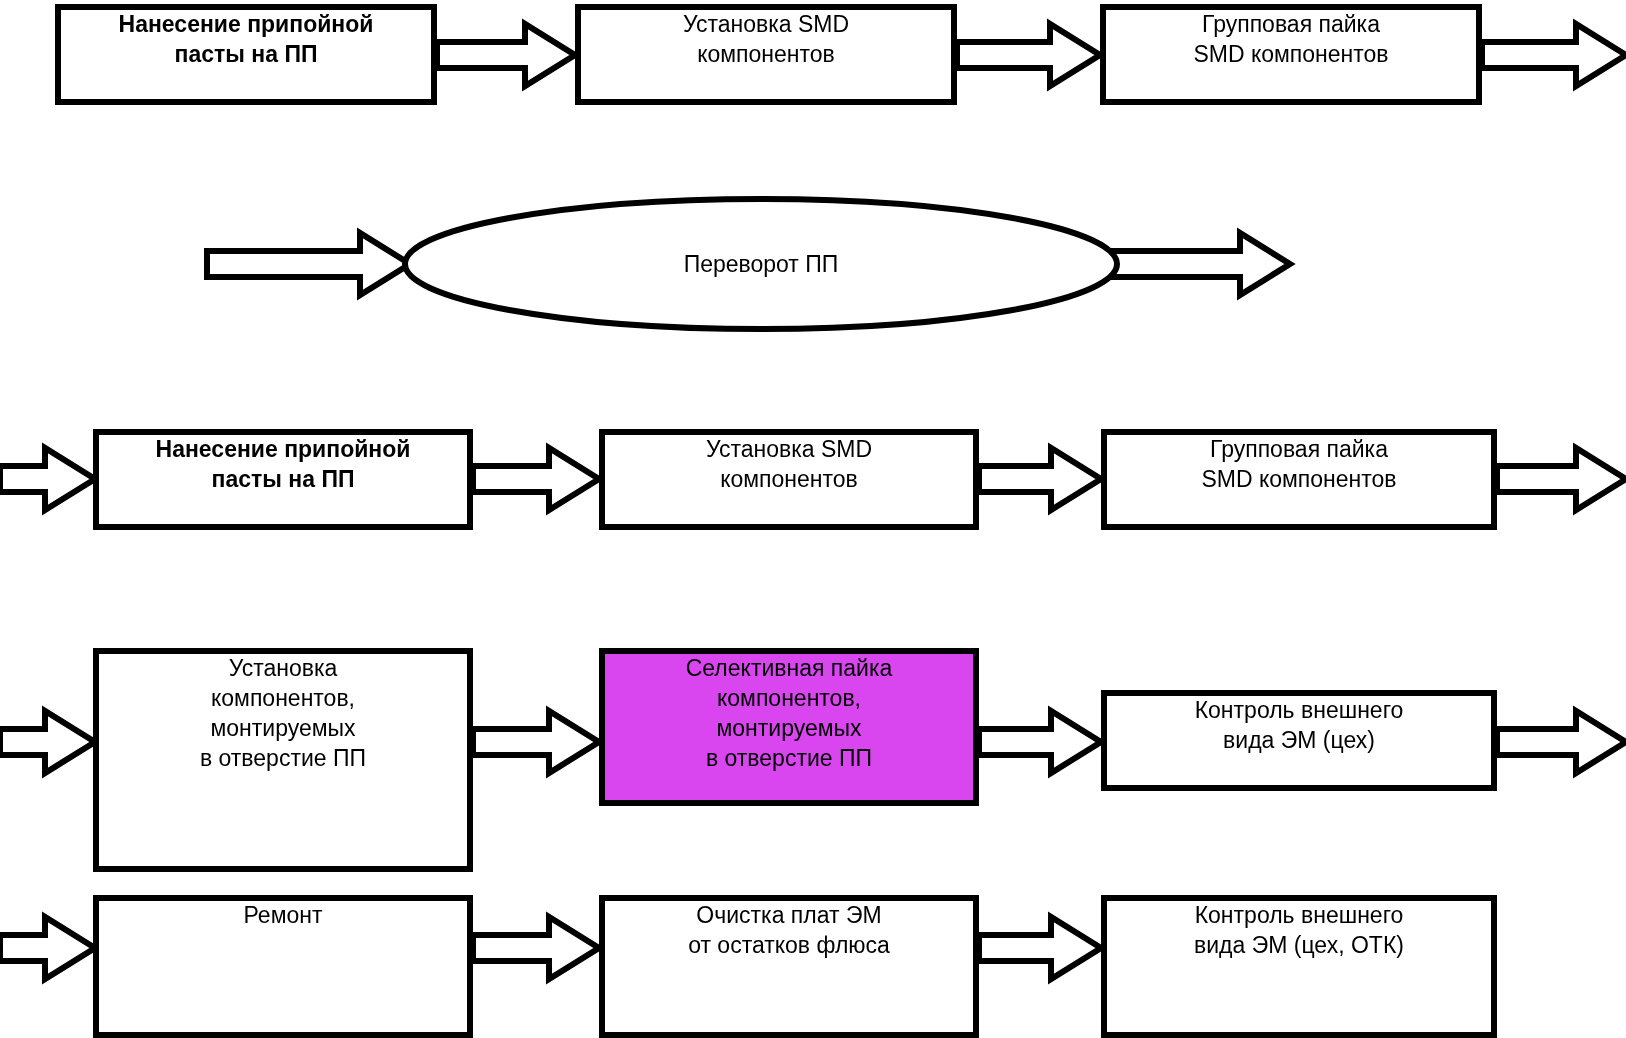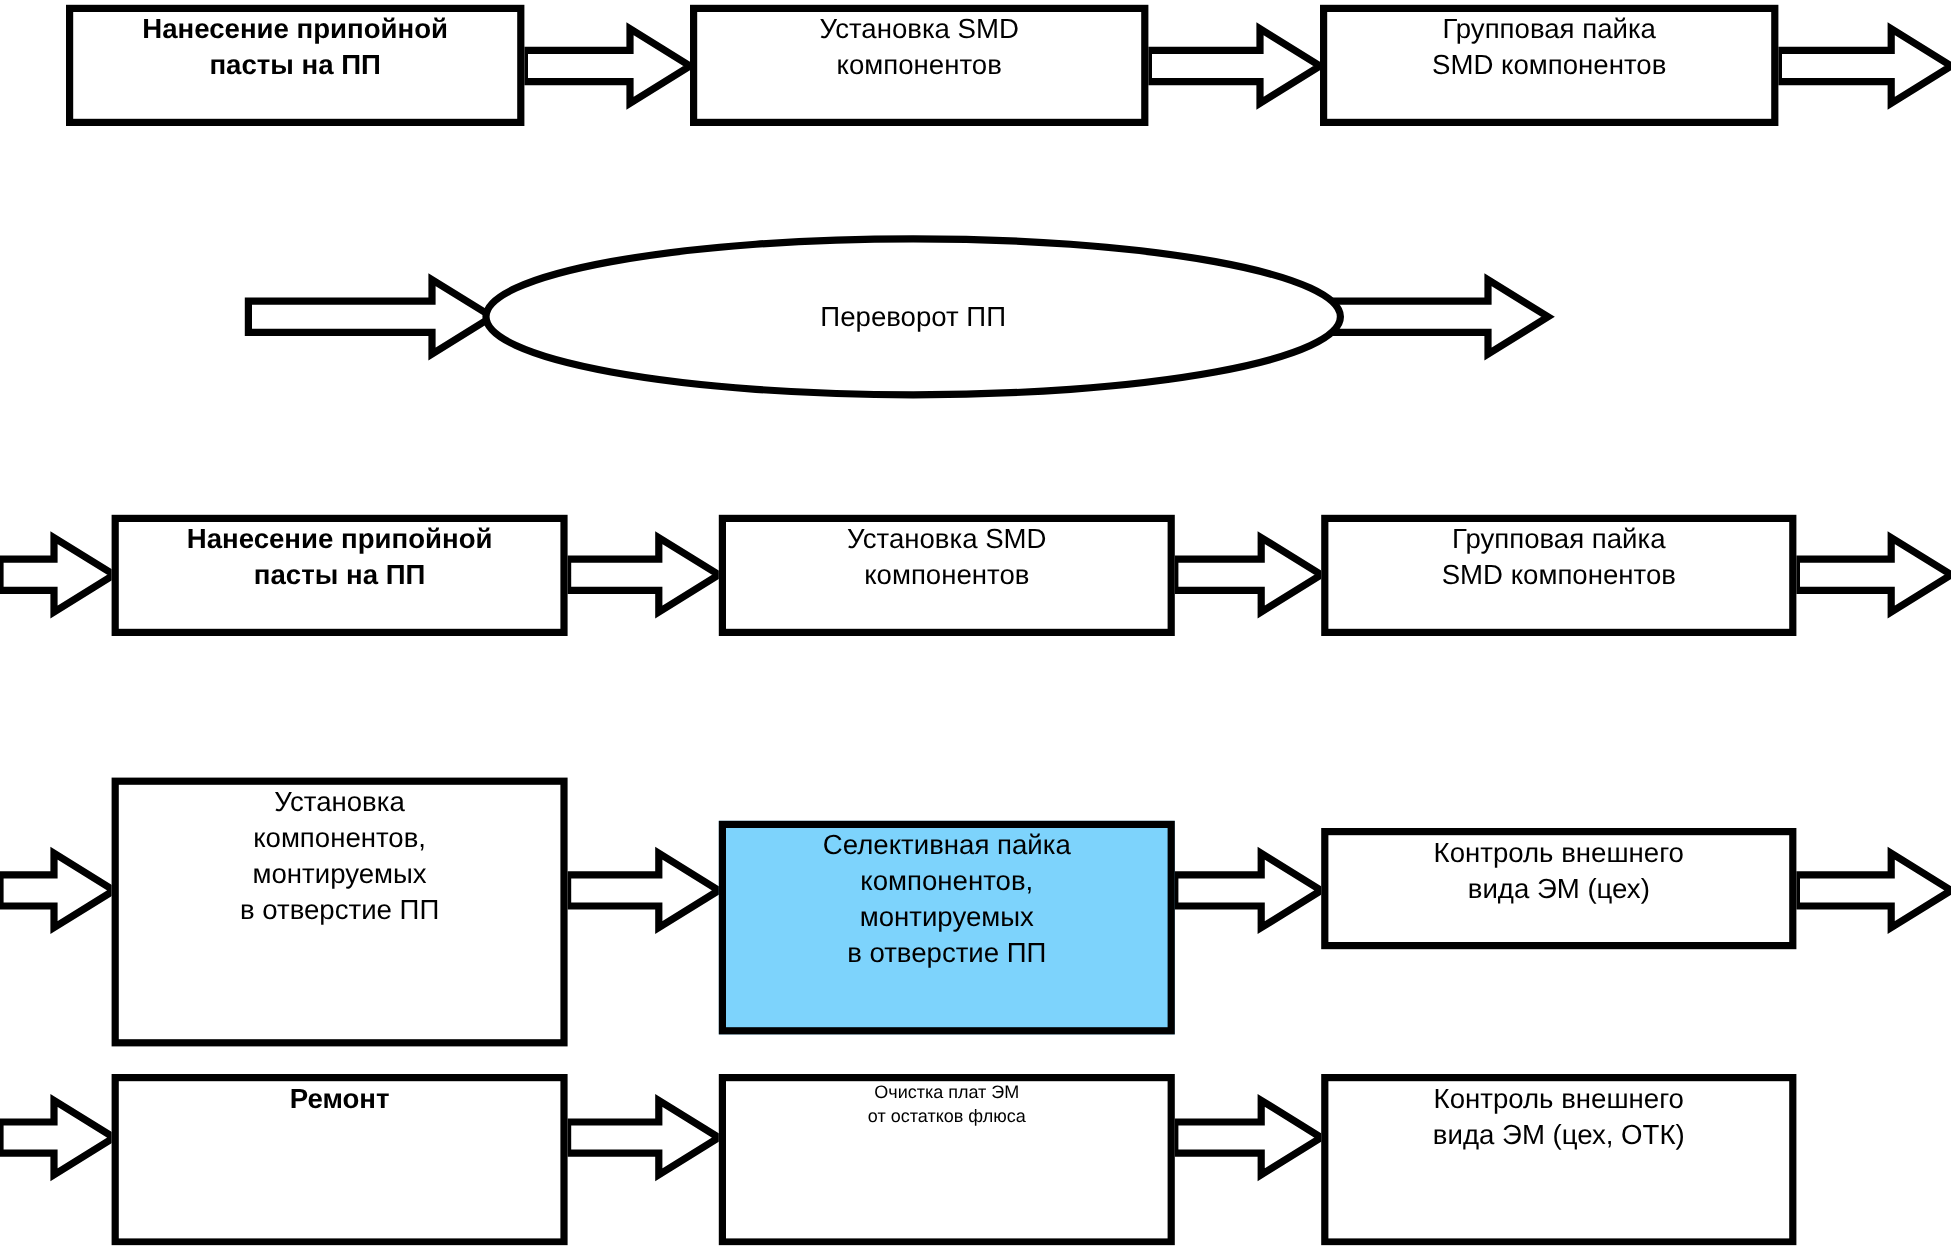--- a/index.html
+++ b/index.html
@@ -114,35 +114,35 @@
       <div class="node-box" style="left: 1101px; top: 429px; width: 396px; height: 101px; border-width: 6px; border-color: rgb(0, 0, 0); background: rgb(255, 255, 255);">
         <div class="node-label lbl-reg" style="font-size: 23px;">Групповая пайка
 SMD компонентов</div>
       </div>
       <div class="node-box" style="left: 93px; top: 648px; width: 380px; height: 224px; border-width: 6px; border-color: rgb(0, 0, 0); background: rgb(255, 255, 255);">
         <div class="node-label lbl-reg" style="font-size: 23px;">Установка
 компонентов,
 монтируемых
 в отверстие ПП</div>
       </div>
-      <div class="node-box" style="left: 599px; top: 648px; width: 380px; height: 178px; border-width: 6px; border-color: rgb(0, 0, 0); background: #7dd3fc; margin-top: 36px;">
+      <div class="node-box" style="left: 599px; top: 648px; width: 380px; height: 158px; border-width: 6px; border-color: rgb(0, 0, 0); background: #d946ef;">
         <div class="node-label lbl-reg" style="font-size: 23px;">Селективная пайка
 компонентов,
 монтируемых
 в отверстие ПП</div>
       </div>
       <div class="node-box" style="left: 1101px; top: 690px; width: 396px; height: 101px; border-width: 6px; border-color: rgb(0, 0, 0); background: rgb(255, 255, 255);">
         <div class="node-label lbl-reg" style="font-size: 23px;">Контроль внешнего
 вида ЭМ (цех)</div>
       </div>
       <div class="node-box" style="left: 93px; top: 895px; width: 380px; height: 143px; border-width: 6px; border-color: rgb(0, 0, 0); background: rgb(255, 255, 255);">
-        <div class="node-label lbl-reg" style="font-size: 23px; font-weight: bold;">Ремонт</div>
+        <div class="node-label lbl-reg" style="font-size: 23px;">Ремонт</div>
       </div>
       <div class="node-box" style="left: 599px; top: 895px; width: 380px; height: 143px; border-width: 6px; border-color: rgb(0, 0, 0); background: rgb(255, 255, 255);">
-        <div class="node-label lbl-reg" style="font-size: 15px;">Очистка плат ЭМ
+        <div class="node-label lbl-reg" style="font-size: 23px;">Очистка плат ЭМ
 от остатков флюса</div>
       </div>
       <div class="node-box" style="left: 1101px; top: 895px; width: 396px; height: 143px; border-width: 6px; border-color: rgb(0, 0, 0); background: rgb(255, 255, 255);">
         <div class="node-label lbl-reg" style="font-size: 23px;">Контроль внешнего
 вида ЭМ (цех, ОТК)</div>
       </div>
     </div>
 
 </div>
 

